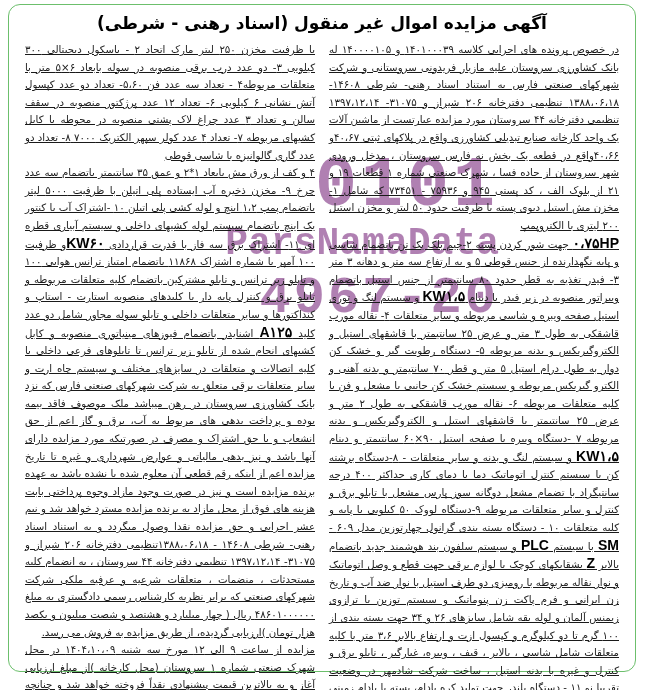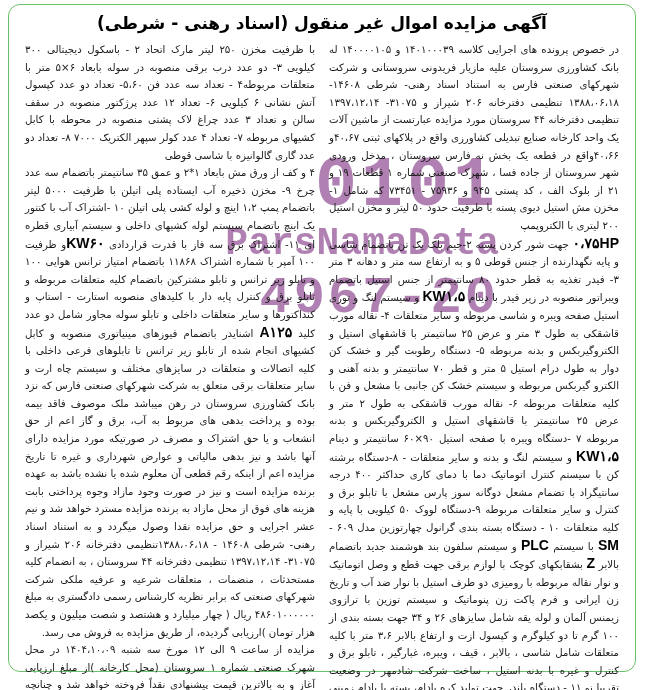--- a/index.html
+++ b/index.html
@@ -72,20 +72,21 @@
       flex: 1 1 0;
       direction: rtl;
       text-align: justify;
       text-align-last: right;
       font-size: 10.2px;
       line-height: 17.6px;
       color: #1a1a1a;
     }
     .col p {
       margin: 0;
+      text-decoration: underline;
     }
     .kw {
       font-family: "Liberation Sans", sans-serif;
       font-weight: bold;
       font-size: 14px;
       color: #000;
     }
   </style>
 </head>
 <body>

